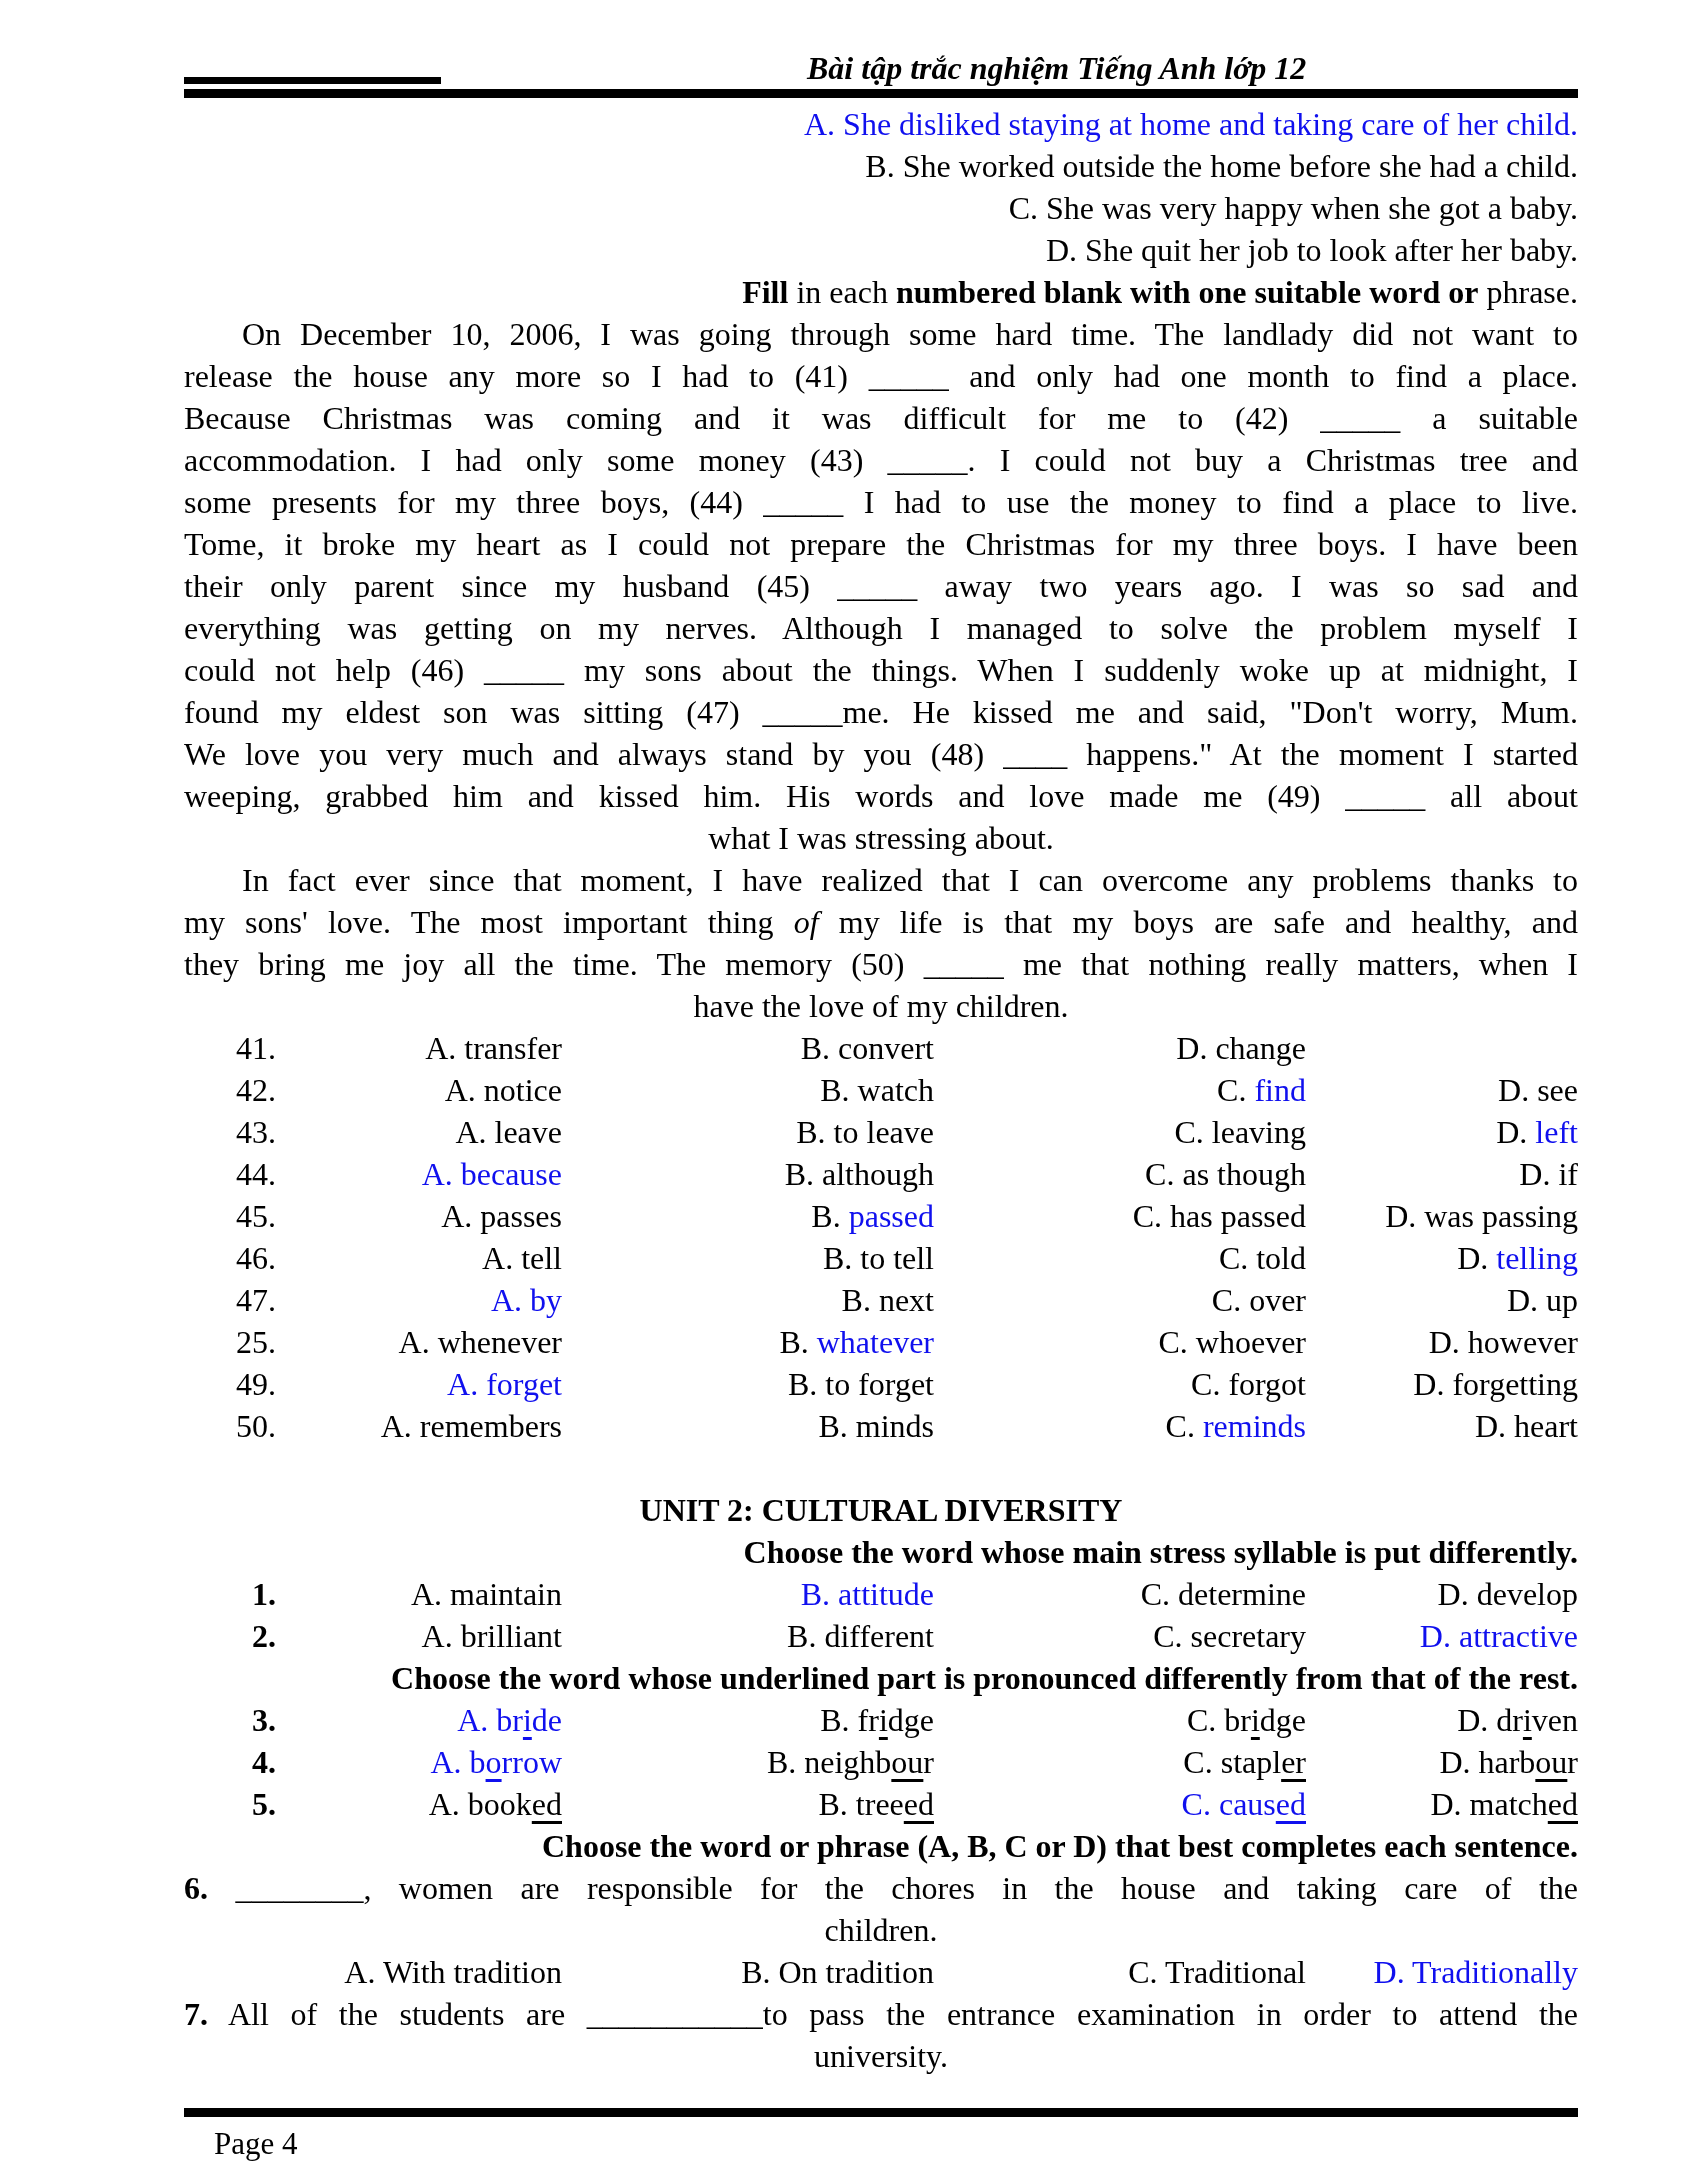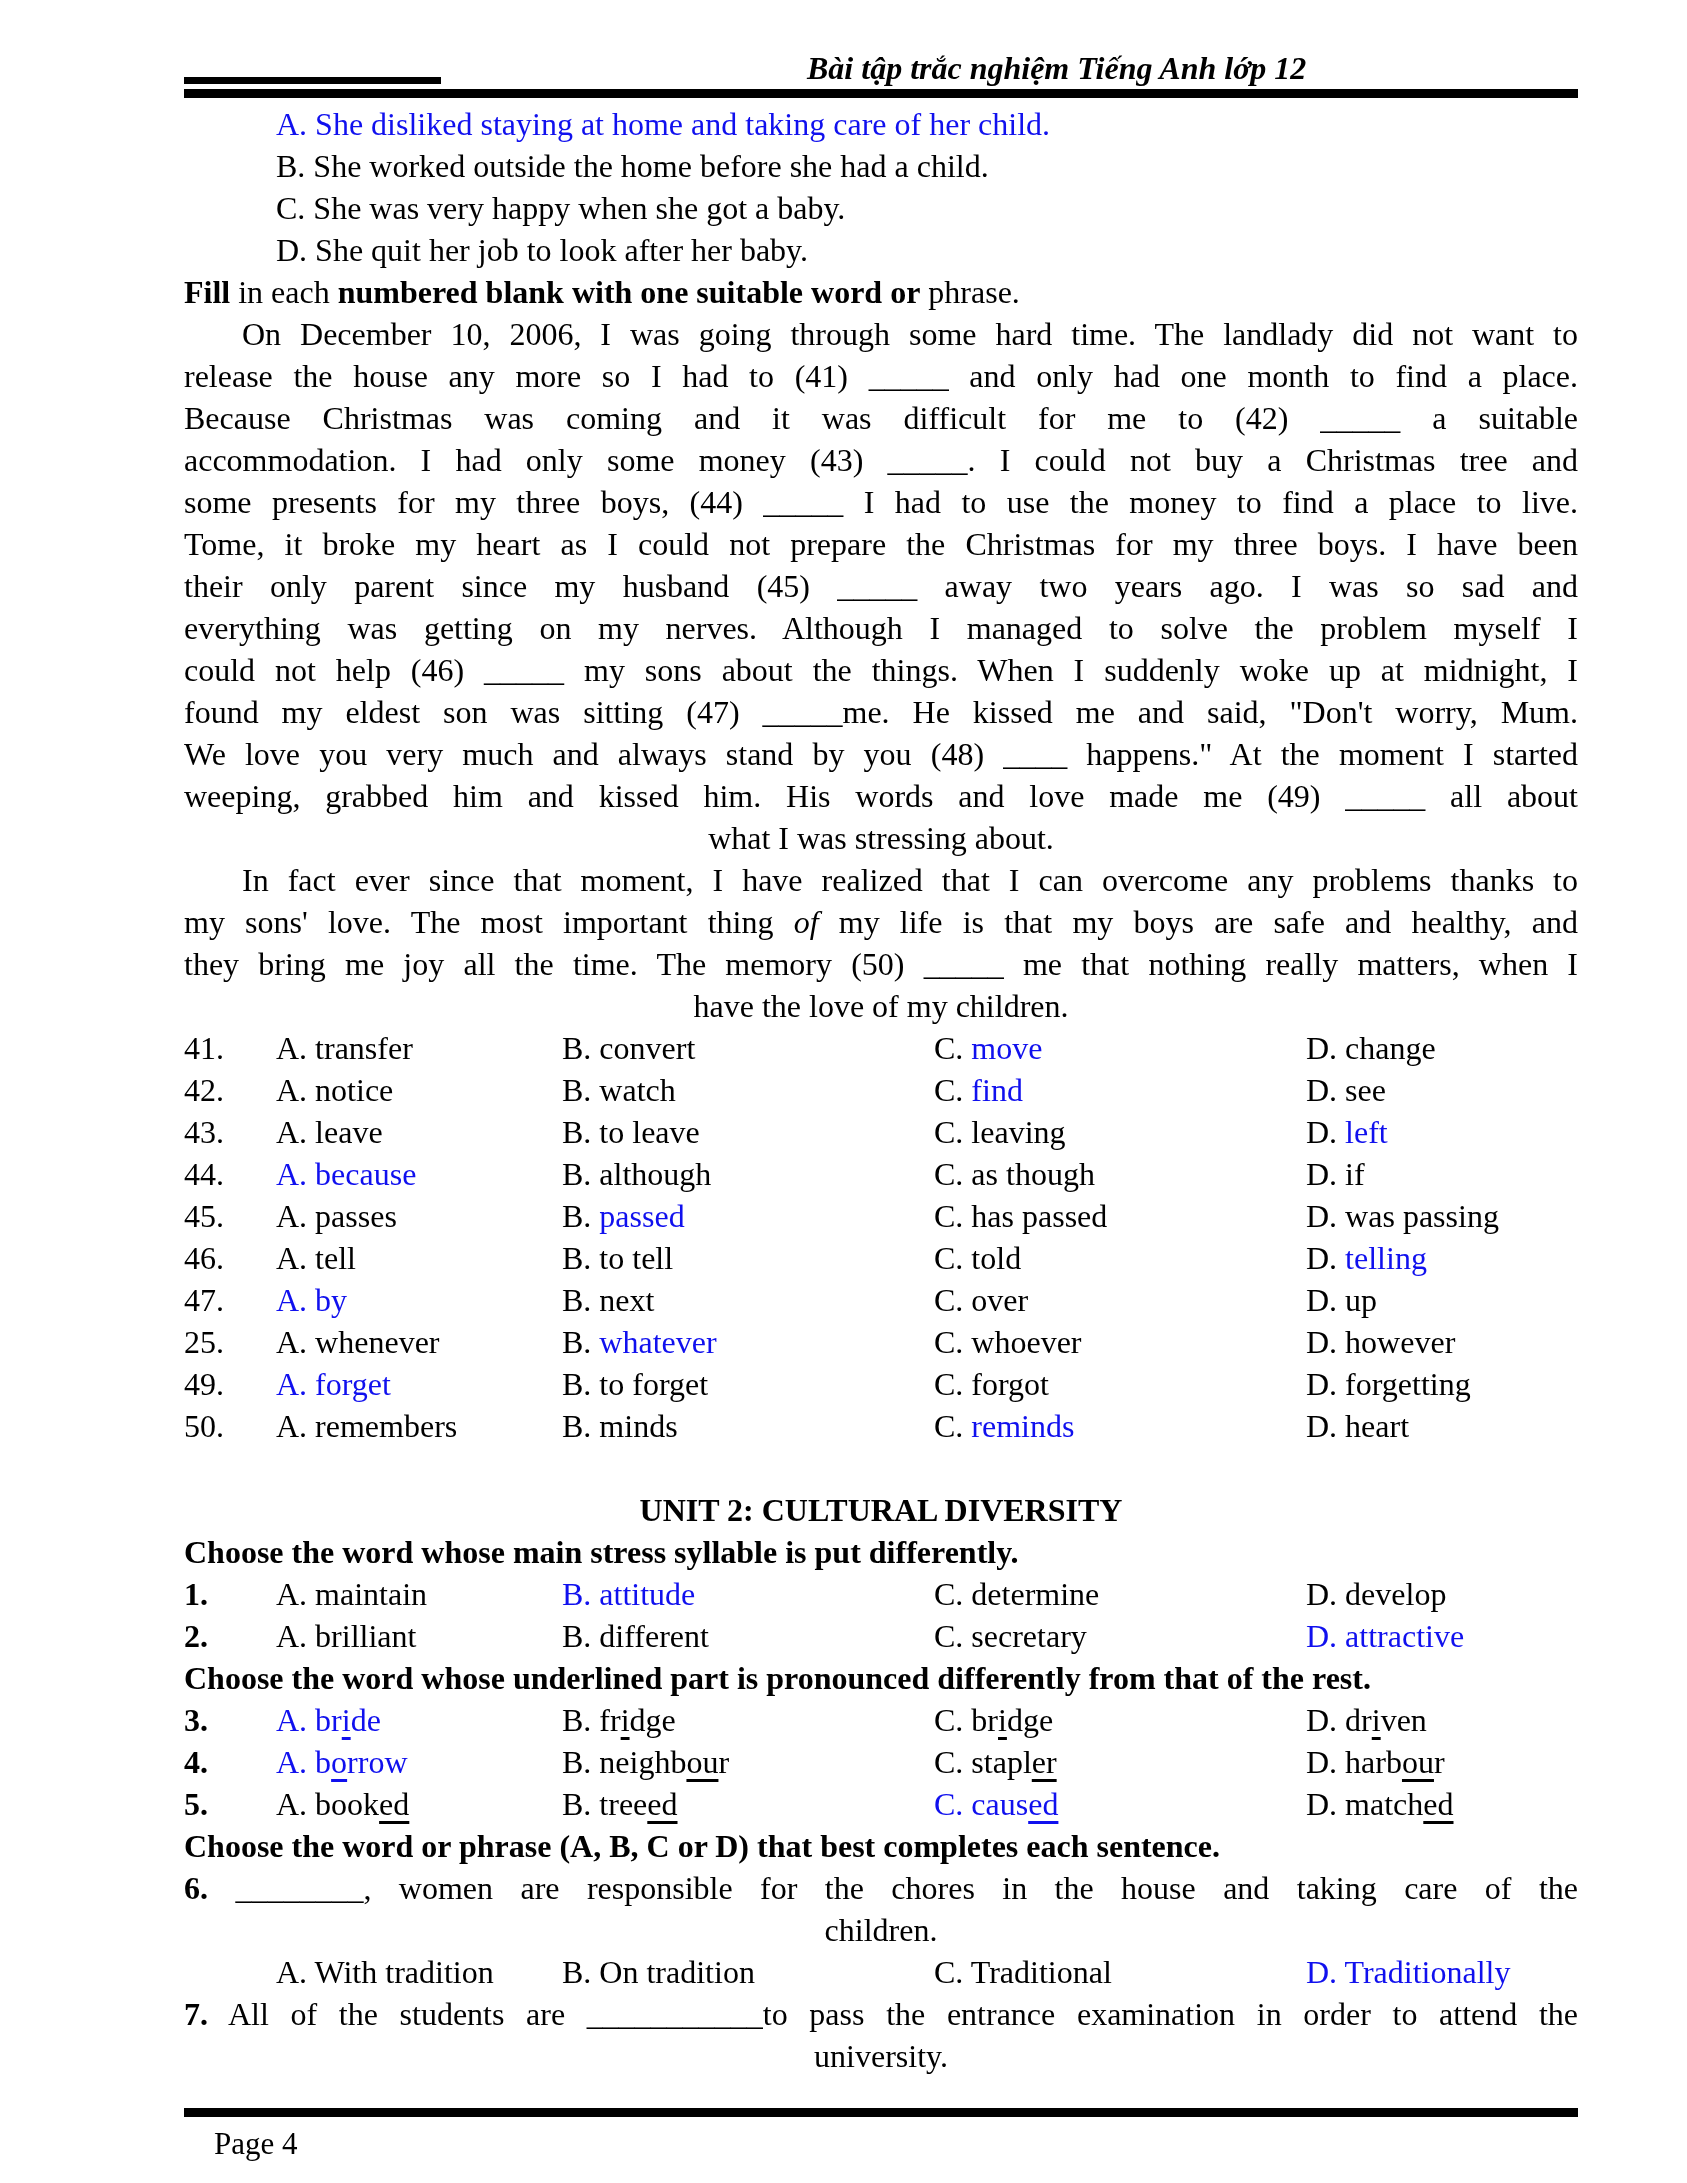--- a/index.html
+++ b/index.html
@@ -31,21 +31,21 @@
     position: absolute;
     left: 184px; top: 89px;
     width: 1394px; height: 9.3px;
     background: var(--ink);
   }
   .doc-body {
     position: absolute;
     left: 184px; top: 103px;
     width: 1394px;
   }
-  .ln { line-height: 42px; min-height: 42px; width: 100%; }
+  .ln { line-height: 42px; min-height: 42px; width: 100%; text-align: right; }
   .ln.opt { padding-left: 92px; }
   .ln.center { text-align: center; }
   .ln.jfirst, .ln.jmid { text-align: justify; text-align-last: justify; }
   .ln.jfirst { text-indent: 58px; }
   .ln.jend { text-align: center; }
   .ln.spacer { height: 42px; }
   .ln.mc { display: flex; }
   .ln.mc .cell { display: block; }
   .ln.mc .cell:nth-child(1) { width: 92px; flex: 0 0 92px; }
   .ln.mc .cell:nth-child(2) { width: 286px; flex: 0 0 286px; }
@@ -95,21 +95,20 @@
       <div class="ln jmid"><span>weeping, grabbed him and kissed him. His words and love made me (49) _____ all about</span></div>
       <div class="ln jend"><span>what I was stressing about.</span></div>
       <div class="ln jfirst"><span>In fact ever since that moment, I have realized that I can overcome any problems thanks to</span></div>
       <div class="ln jmid"><span>my sons' love. The most important thing </span><span class="i">of</span><span> my life is that my boys are safe and healthy, and</span></div>
       <div class="ln jmid"><span>they bring me joy all the time. The memory (50) _____ me that nothing really matters, when I</span></div>
       <div class="ln jend"><span>have the love of my children.</span></div>
       <div class="ln mc">
         <span class="cell"><span>41.</span></span>
         <span class="cell"><span>A. transfer</span></span>
         <span class="cell"><span>B. convert</span></span>
-        <span class="cell"><span>C. </span><span class="blue">move</span></span>
         <span class="cell"><span>D. change</span></span>
       </div>
       <div class="ln mc">
         <span class="cell"><span>42.</span></span>
         <span class="cell"><span>A. notice</span></span>
         <span class="cell"><span>B. watch</span></span>
         <span class="cell"><span>C. </span><span class="blue">find</span></span>
         <span class="cell"><span>D. see</span></span>
       </div>
       <div class="ln mc">

